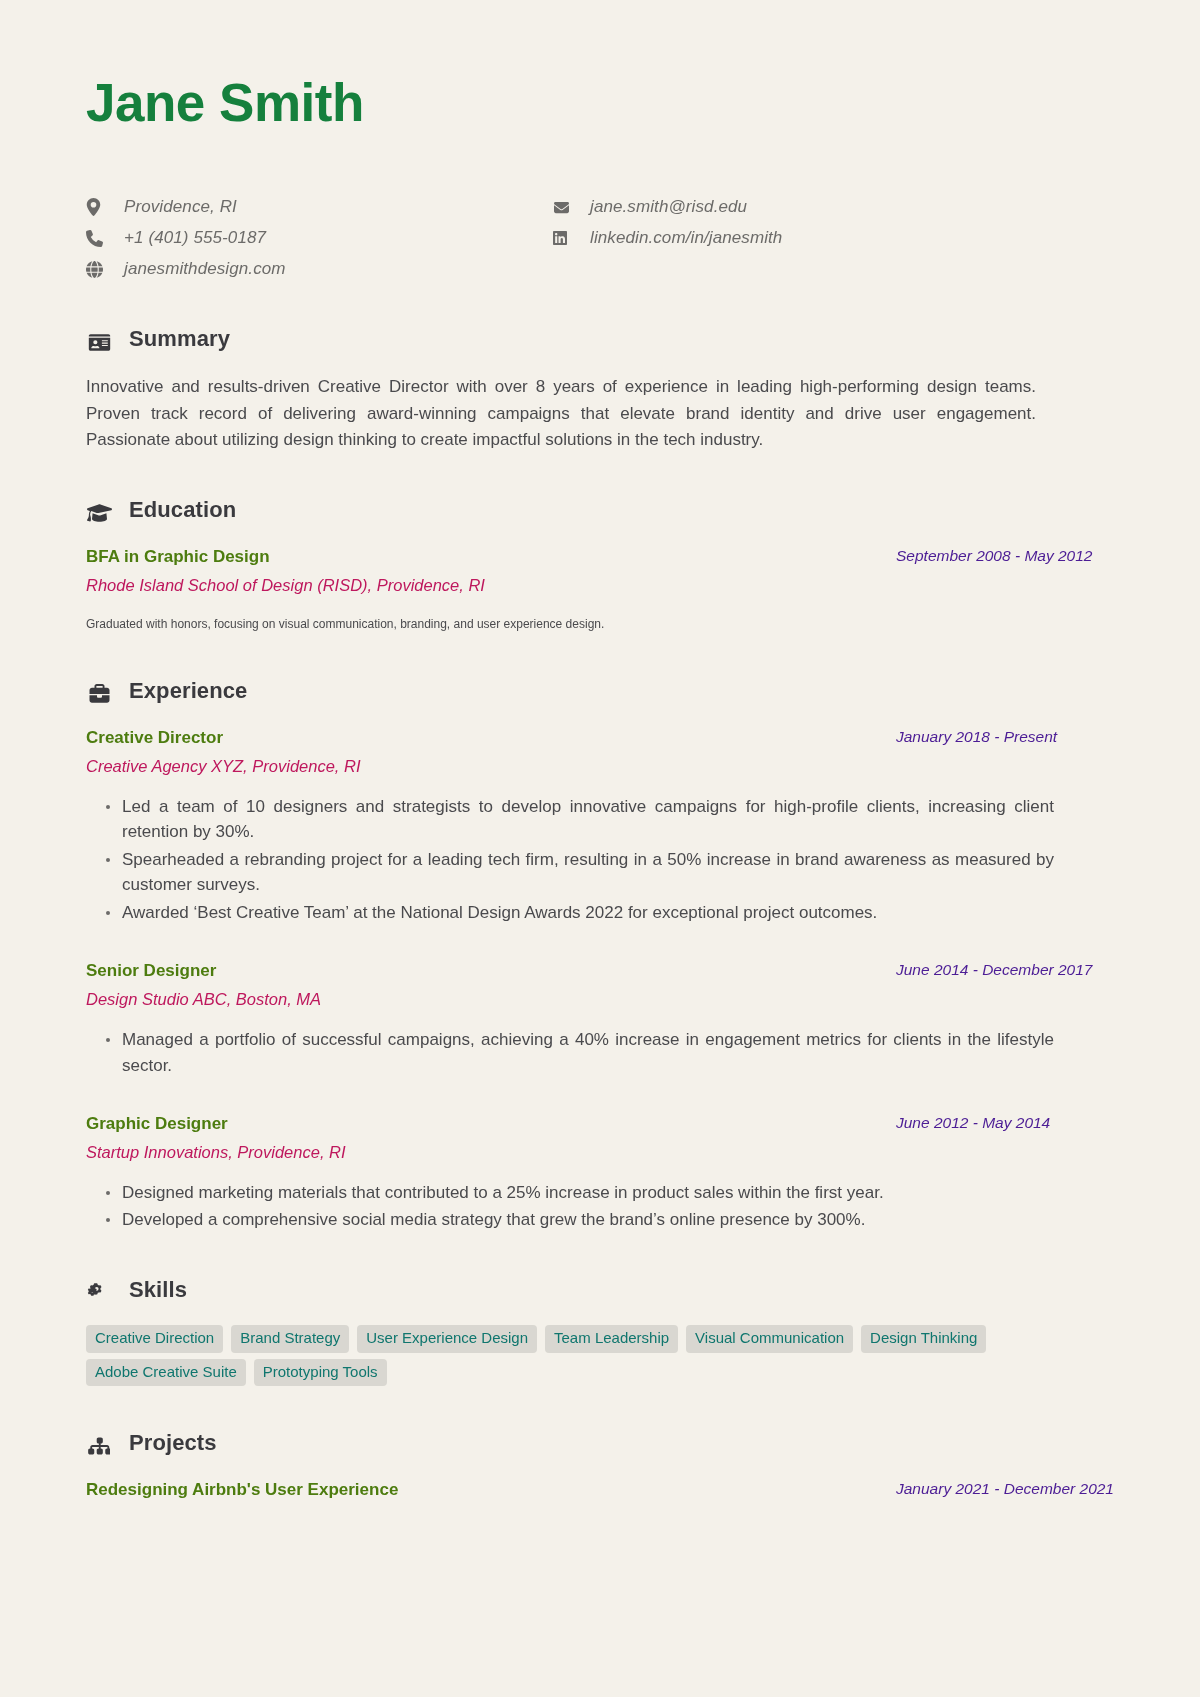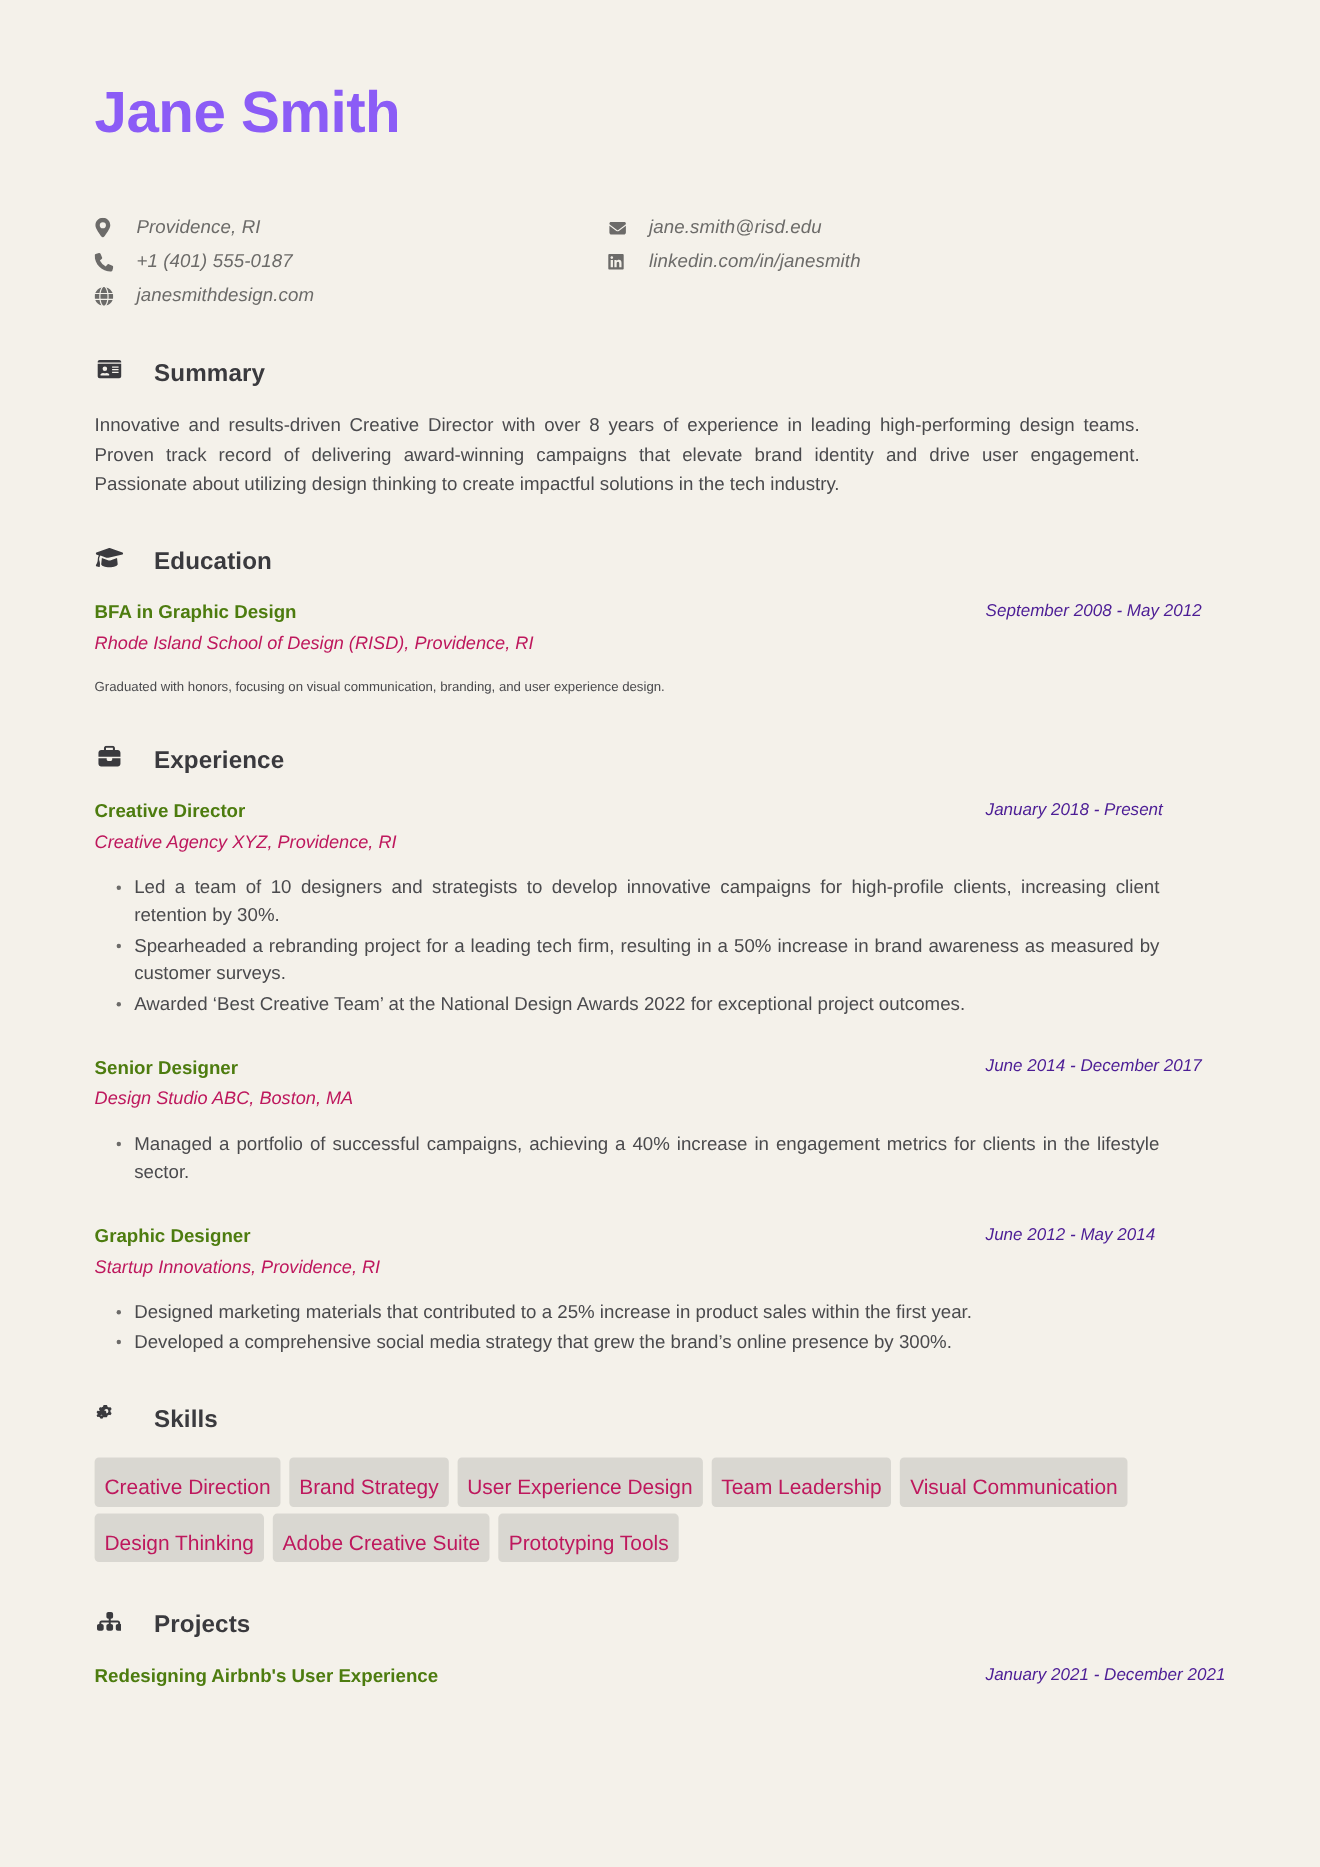--- a/index.html
+++ b/index.html
@@ -21,21 +21,21 @@
     min-height: 1697px;
     background: #f4f1ea;
     padding: 64px 86px 40px 86px;
   }
 
   
   .name {
     font-size: 53px;
     font-weight: 700;
     letter-spacing: -0.5px;
-    color: #8b5cf6;
+    color: #15803d;
     margin: 10px 0 0 0;
     line-height: 1.1;
   }
 
   .contact-grid {
     display: flex;
     margin-top: 62px;
     gap: 0;
   }
   .contact-col {
@@ -61,22 +61,22 @@
     justify-content: flex-start;
     margin-right: 14px;
     color: #6c6b69;
   }
   .contact-icon svg { display: block; fill: #6c6b69; }
 
   
   .section { margin-top: 44px; }
   .section-head {
     display: flex;
-    align-items: flex-start;
-    gap: 28px;
+    align-items: flex-end;
+    gap: 17px;
     margin-bottom: 22px;
   }
   .section-icon {
     width: 26px;
     min-width: 26px;
     display: flex;
     align-items: center;
     justify-content: center;
     color: #3a3a3e;
   }
@@ -163,23 +163,23 @@
 
   
   .skill-list {
     display: flex;
     flex-wrap: wrap;
     gap: 6px 8px;
     max-width: 960px;
   }
   .skill-tag {
     background: #d9d7d1;
-    color: #be185d;
-    font-size: 19px;
-    padding: 16px 9px 5px 9px;
+    color: #0f766e;
+    font-size: 15px;
+    padding: 4px 9px 5px 9px;
     border-radius: 4px;
     line-height: 1.25;
     white-space: nowrap;
   }
 </style>
 </head>
 <body>
 
 <div class="page">
 

